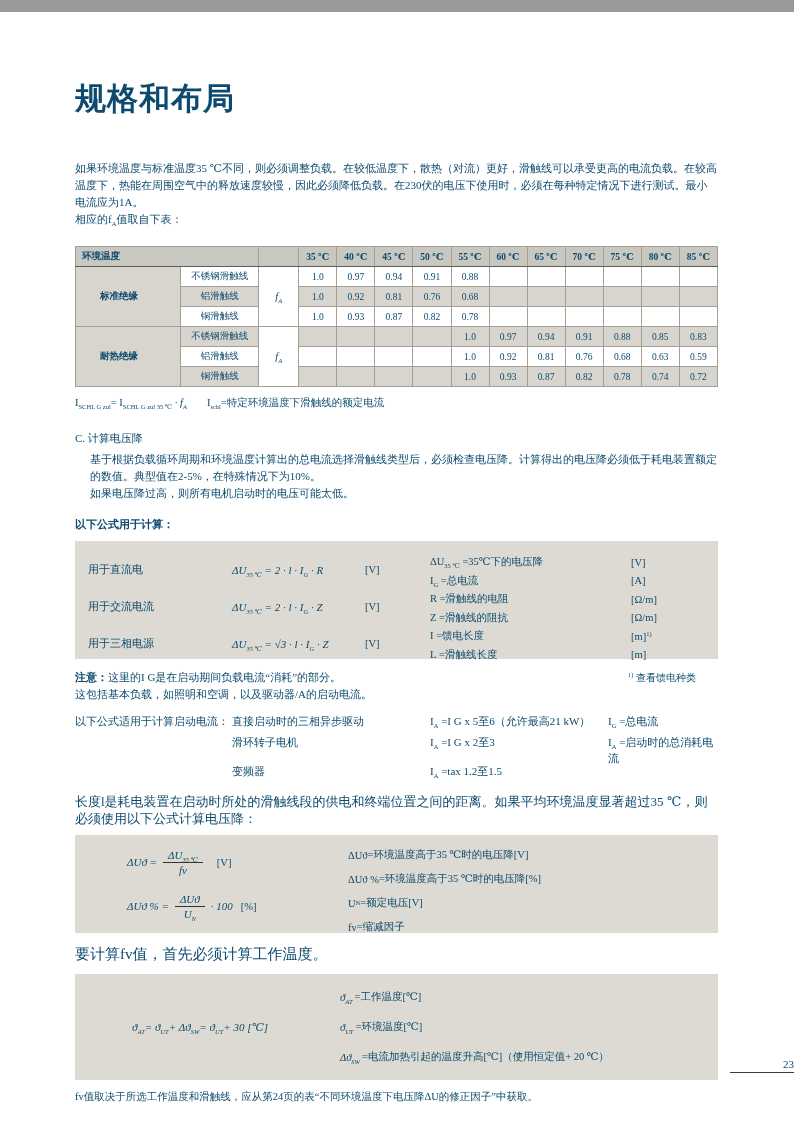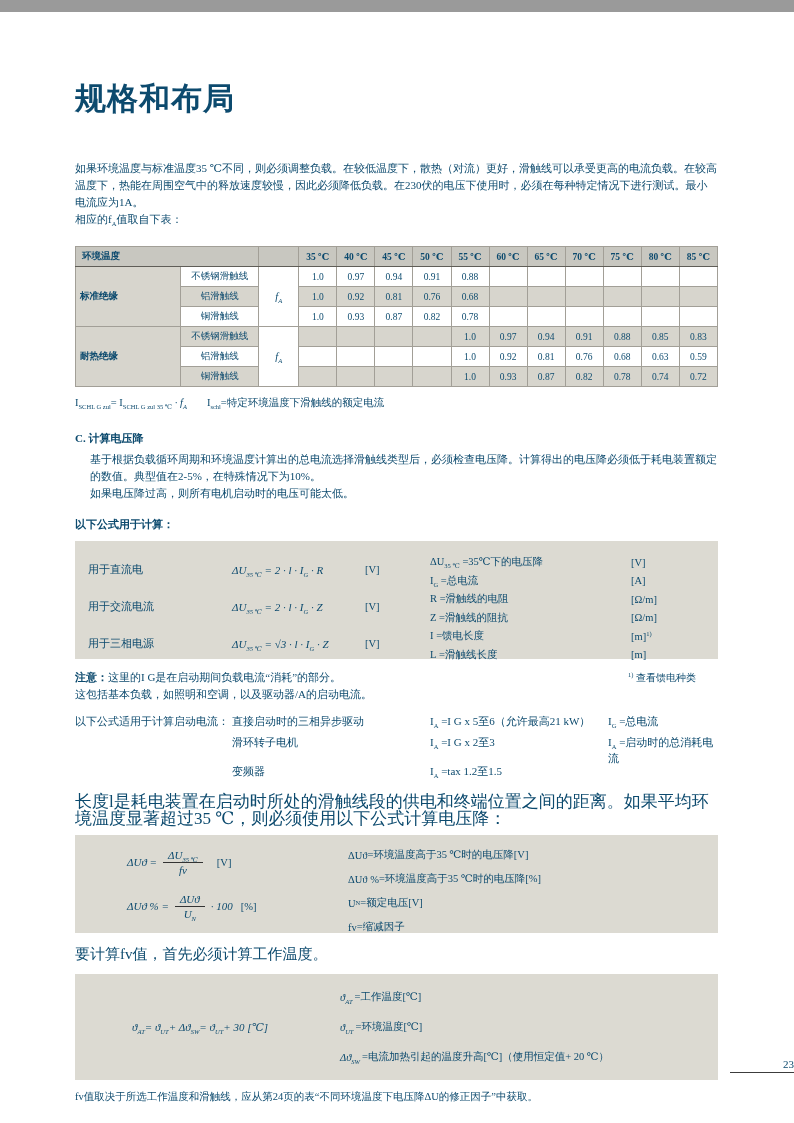--- a/index.html
+++ b/index.html
@@ -11,30 +11,30 @@
   sup{font-size:6.5px;line-height:0;}
   .intro{margin-top:44px;font-size:11px;line-height:17px;}
   .intro p{margin:0;}
   
   .fa-table{border-collapse:collapse;table-layout:fixed;width:643px;margin-top:18px;
             font-size:9.5px;border:1.5px solid #5f5d57;}
   .fa-table th,.fa-table td{border:1px solid #a29f97;height:19px;padding:0 1px;
             text-align:center;vertical-align:middle;overflow:hidden;white-space:nowrap;}
   .fa-table thead th{background:#c8c7c0;font-weight:bold;border-bottom:1.2px solid #5f5d57;}
   .fa-table .corner{text-align:left;padding-left:6px;}
-  .fa-table .grp{background:#d7d5cd;font-weight:bold;text-align:left;padding-left:4px;}
+  .fa-table .grp{background:#d7d5cd;font-weight:bold;text-align:left;padding-left:24px;}
   .fa-table tr.alt .mat,.fa-table tr.alt .val{background:#d7d5cd;}
   .fa-table .fa{background:#ffffff;font-style:italic;font-size:10.5px;}
   .fa-table tr.sep th,.fa-table tr.sep td{border-top:1.5px solid #5f5d57;}
   
   .izul{margin:9px 0 0;font-size:10.5px;}
   .izul .ml{margin-left:20px;}
   
   .secC{margin-top:20px;font-size:11px;line-height:17px;}
-  .secC-h{margin:0;font-weight:bold;}
+  .secC-h{margin:0;font-weight:normal;}
   .secC-body{margin:4px 0 0 15px;}
   .secC-body p{margin:0;}
   .secC-calc{margin:14px 0 0;font-weight:bold;}
   
   .gbox{background:#dcdad2;width:643px;box-sizing:border-box;}
   .box1{margin-top:8px;height:118px;display:flex;padding:10px 12px 0 13px;}
   .b1-left{width:342px;}
   .b1row{display:flex;align-items:center;height:37px;}
   .b1label{width:144px;font-size:11px;}
   .b1f{width:133px;font-size:11px;font-style:italic;}
@@ -45,21 +45,21 @@
   .defrow .unit{width:75px;}
   
   .noterow{margin-top:10px;font-size:11px;line-height:17px;position:relative;}
   .noterow p{margin:0;}
   .footnote{position:absolute;top:0;left:553px;font-size:10px;}
   
   .startup{margin-top:10px;font-size:11px;}
   .su-row{display:flex;height:21px;align-items:flex-start;line-height:16px;}
   .su-row.gap{margin-top:8px;}
   .c1{width:157px;} .c2{width:198px;} .c3{width:178px;} .c4{flex:1;}
-  .lenp{margin:9px 0 0;font-size:17px;line-height:17px;}
+  .lenp{margin:9px 0 0;font-size:13px;line-height:17px;}
   
   .box2{margin-top:8px;height:98px;display:flex;}
   .b2-left{width:273px;padding:5px 0 0 52px;box-sizing:border-box;}
   .b2row{display:flex;align-items:center;height:44px;font-size:11px;font-style:italic;}
   .frac{display:inline-block;text-align:center;margin:0 6px;vertical-align:middle;}
   .frac .num{display:block;border-bottom:1px solid #333;padding:0 5px 1px;}
   .frac .den{display:block;padding-top:1px;}
   .b2unit{font-style:normal;margin-left:8px;font-size:10.5px;}
   .b2-right{flex:1;padding-top:8px;font-size:10.5px;}
   .defrow2{height:24px;display:flex;align-items:center;}

